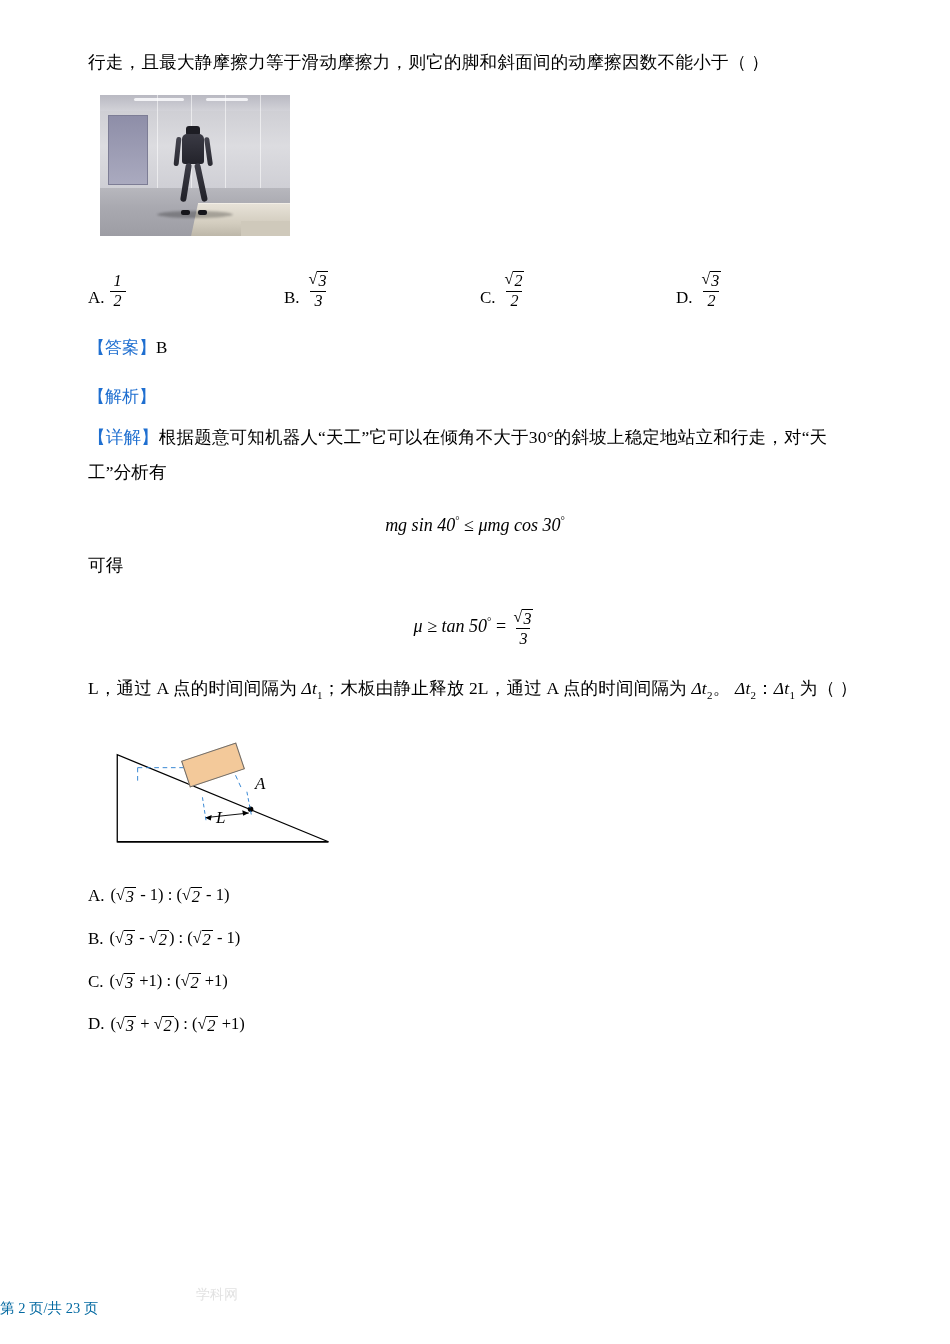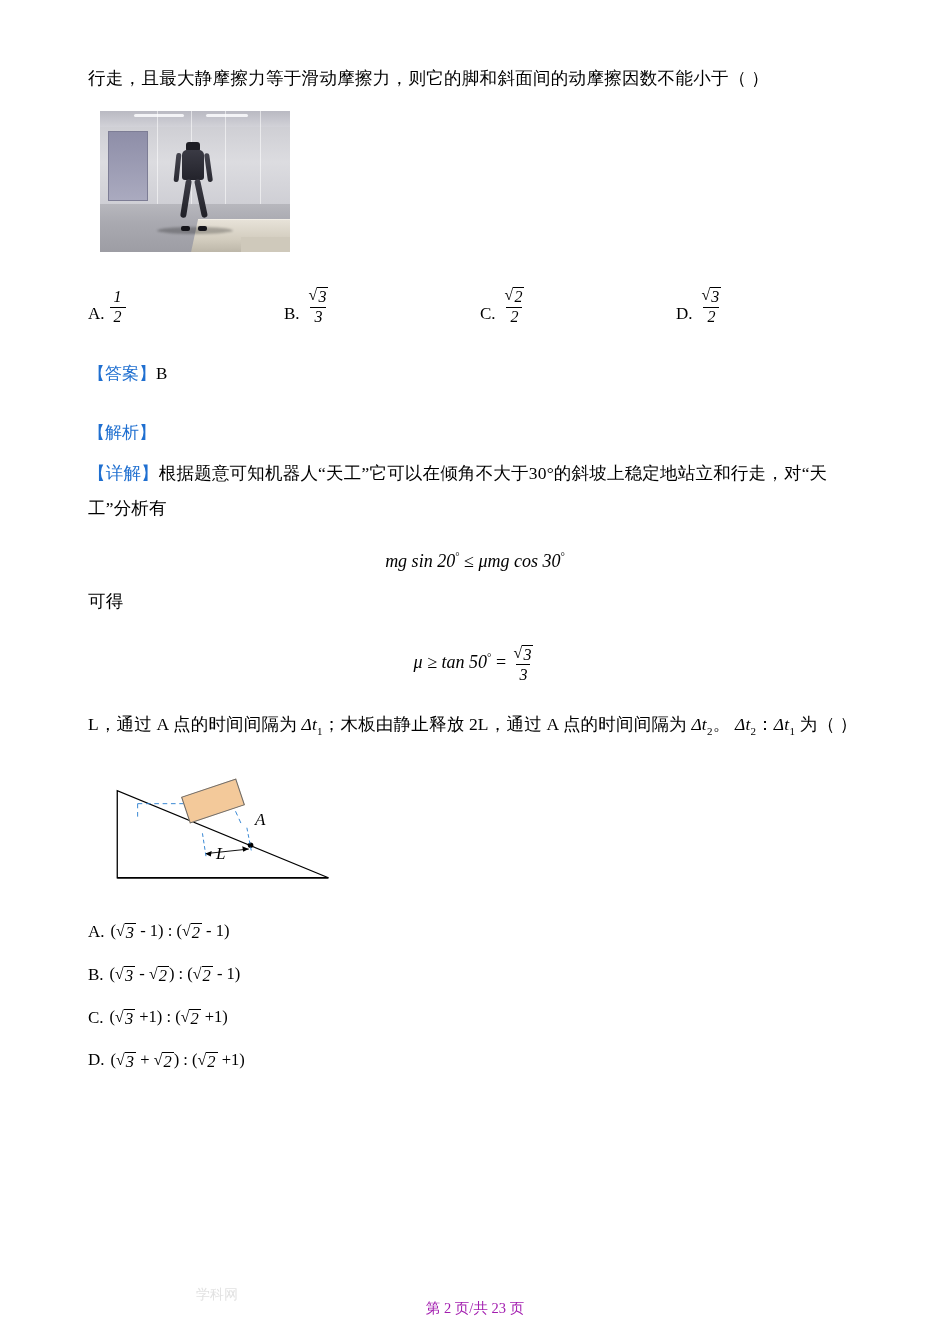--- a/index.html
+++ b/index.html
@@ -19,21 +19,21 @@
     box-sizing: border-box;
     padding: 0 88px;
     overflow: hidden;
   }
   .q-text {
     font-size: 17.5px;
     line-height: 1.9;
     letter-spacing: 0.3px;
   }
   .top-line {
-    padding-top: 62px;
+    padding-top: 46px;
     font-family: Liberation Serif, serif;
   }
   .robot-figure {
     margin-top: 16px;
     margin-left: 12px;
     width: 190px;
     height: 141px;
     position: relative;
     overflow: hidden;
     background: #d8d8dc;
@@ -163,21 +163,21 @@
   .sqrt .radical { font-size: 16px; line-height: 1; }
   .sqrt .radicand {
     border-top: 1px solid #000;
     padding: 0 2px 0 1px;
     line-height: 1.15;
     font-style: italic;
   }
   .answer-line {
     color: #1f6fd0;
     font-size: 17px;
-    margin-top: 36px;
+    margin-top: 26px;
   }
   .answer-line .val { color: #000; }
   .label-blue { color: #1f6fd0; }
   .para {
     font-size: 17.5px;
     line-height: 2.0;
     margin-top: 12px;
     letter-spacing: 0.2px;
   }
   .centered-formula {
@@ -230,23 +230,23 @@
     display: flex;
     align-items: flex-end;
   }
   .mc-item .mlbl { margin-right: 6px; padding-bottom: 1px; }
   .mc-expr { font-size: 16.5px; }
   .footer {
     position: absolute;
     left: 0;
     bottom: 26px;
     width: 100%;
-    text-align: center;
+    text-align: left;
     font-size: 14.5px;
-    color: #a21caf;
+    color: #0369a1;
   }
   .wm {
     position: absolute;
     left: 196px;
     bottom: 40px;
     font-size: 14px;
     color: #e2e2e2;
   }
 </style>
 </head>
@@ -332,21 +332,21 @@
     <span>【答案】</span><span class="val">B</span>
   </div>
 
   <div class="answer-line" style="">【解析】</div>
 
   <div class="para">
     <span class="label-blue">【详解】</span><span>根据题意可知机器人“天工”它可以在倾角不大于30°的斜坡上稳定地站立和行走，对“天工”分析有</span>
   </div>
 
   <div class="centered-formula">
-    <span class="math-i">mg sin 20</span><span class="deg">°</span>
+    <span class="math-i">mg sin 40</span><span class="deg">°</span>
     <span>≤</span>
     <span class="math-i">μmg cos 30</span><span class="deg">°</span>
   </div>
 
   <div class="para">可得</div>
 
   <div class="centered-formula">
     <span class="math-i">μ ≥ tan 50</span><span class="deg">°</span>
     <span>=</span>
     <span class="formula-frac">

